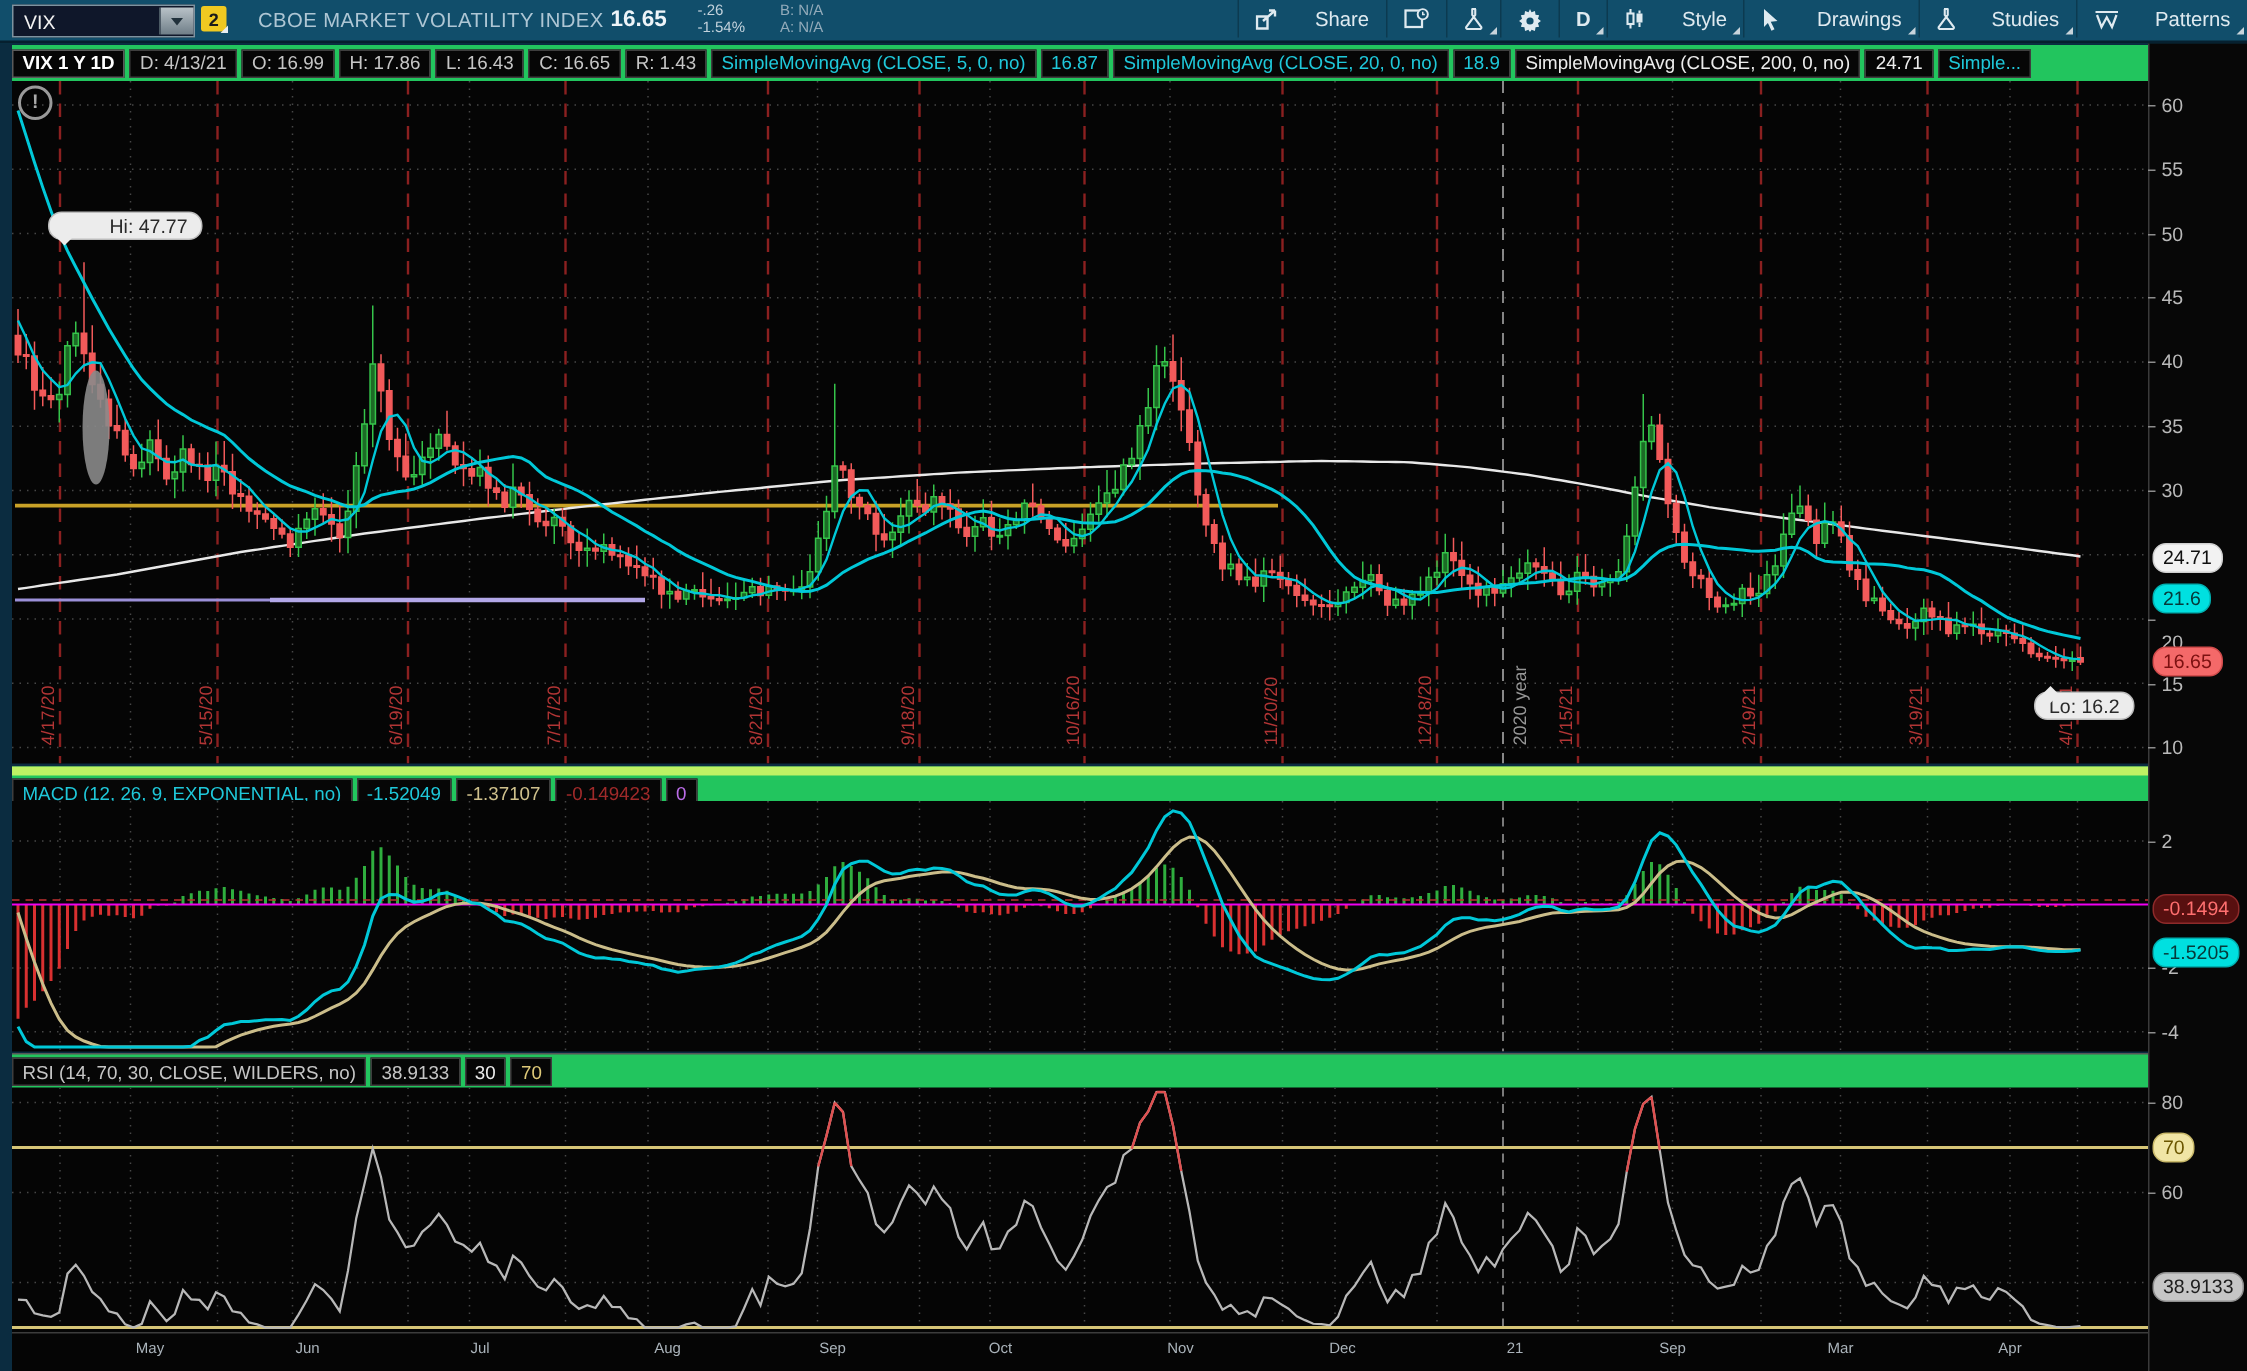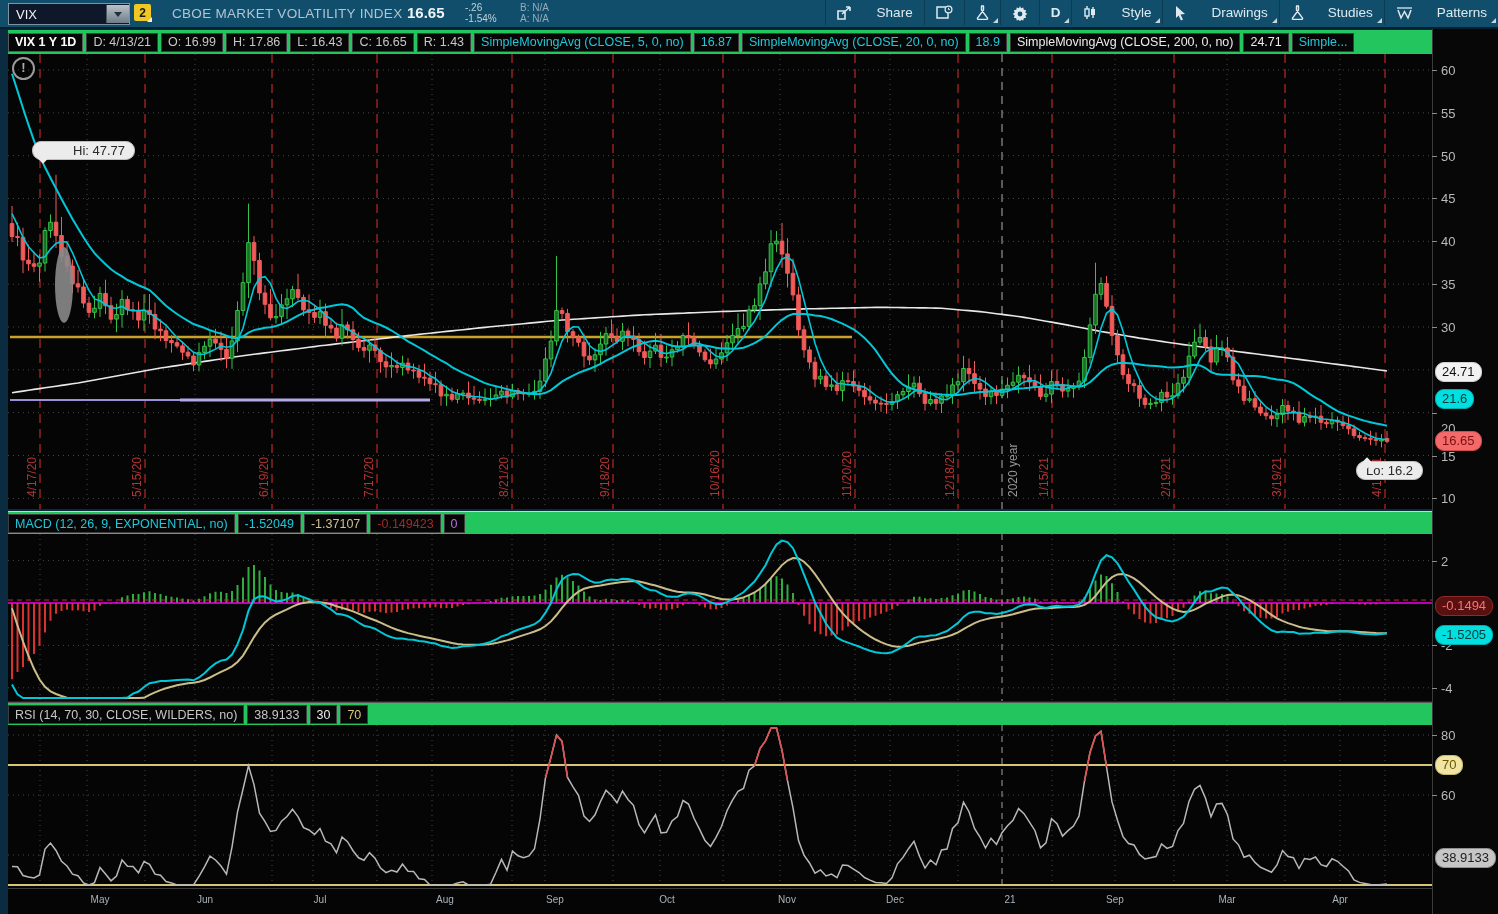--- a/index.html
+++ b/index.html
@@ -19,21 +19,21 @@
   .last{position:absolute;left:407px;top:4px;color:#eef4f8;font-size:15px;font-weight:bold;}
   .chg{position:absolute;left:465px;top:2px;color:#c2d2dc;font-size:10px;line-height:11px;}
   .ba{position:absolute;left:520px;top:2px;color:#93abba;font-size:10px;line-height:11px;}
   #tb-right{position:absolute;right:0;top:0;height:25px;display:flex;align-items:stretch;}
   .tbtn{position:relative;display:flex;align-items:center;gap:24px;padding:0 11px;color:#dfeaf0;font-size:13.5px;border-left:1px solid rgba(0,0,0,.25);cursor:default;}
   .tbtn svg{display:block;}
   .fold{position:absolute;right:2px;bottom:2px;width:0;height:0;border-left:5px solid transparent;border-bottom:5px solid #c8d4db;}
   
   .hdr-row{position:absolute;left:8px;width:1424px;background:#22c55e;display:flex;align-items:center;white-space:nowrap;overflow:hidden;}
   #chart-header{top:30px;height:24px;}
-  #macd-header{top:511px;height:23px;border-top:1px solid #bef264;border-bottom:1px solid #222;}
+  #macd-header{top:511px;height:23px;border-top:6px solid #bef264;border-bottom:1px solid #222;}
   #rsi-header{top:702px;height:23px;border-top:1px solid #575757;border-bottom:1px solid #222;}
   .chip{display:inline-flex;align-items:center;height:19px;padding:0 6px;margin-right:3px;border:1px solid #3e3e3e;background:#060606;
         font-size:12.5px;color:#c6c6c6;box-sizing:border-box;}
   .chip.title{color:#fff;font-weight:bold;border-color:#5a5a5a;}
   .chip.cyan{color:#1fc8da;}
   .chip.white{color:#ececec;}
   .chip.tan{color:#cfc08c;}
   .chip.dred{color:#a02a2a;}
   .chip.purple{color:#bb6ce8;}
   .chip.yellow{color:#ddc878;}

